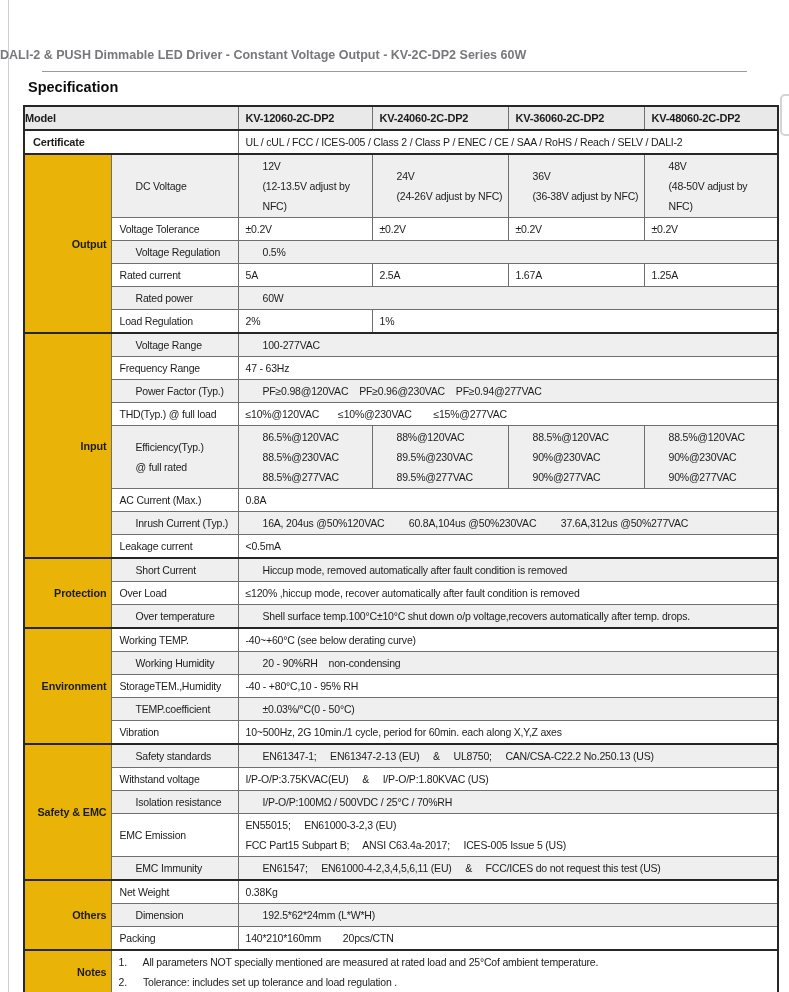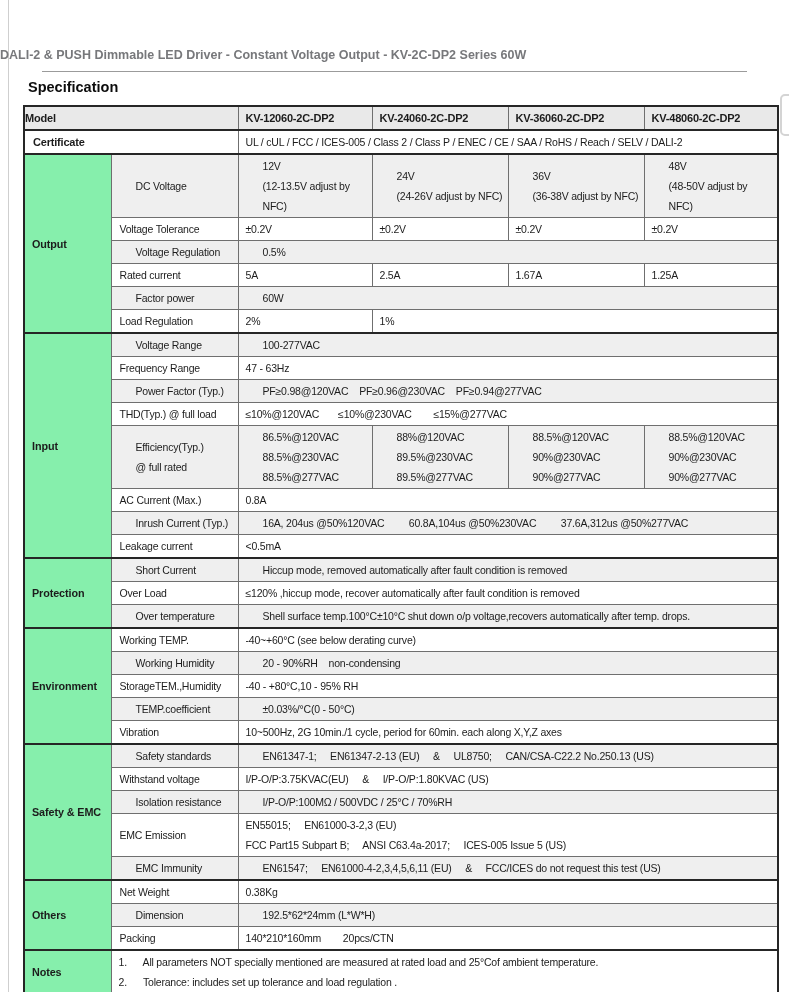--- a/index.html
+++ b/index.html
@@ -27,21 +27,21 @@
   td{
     border:1px solid var(--line-light);
     padding:1px 4px 1px 7px;
     height:21px;line-height:20px;
     font-size:10.5px;letter-spacing:-0.2px;
     white-space:pre-wrap;vertical-align:middle;color:var(--text);
     overflow:hidden;
   }
   thead td{background:var(--header-bg);font-weight:bold;font-size:11px;border-bottom:2px solid var(--line-strong);height:23px;}
   td.model-label{padding-left:0;}
-  td.cat{background:#86efac;font-weight:bold;text-align:left;font-size:10.8px;letter-spacing:-0.1px;}
+  td.cat{background:#eab308;font-weight:bold;text-align:right;font-size:10.8px;letter-spacing:-0.1px;}
   td.lbl{padding-left:8px;margin-left:48px;}
   td.lbl.bold{font-weight:bold;font-size:11px;}
   tr.shaded td.lbl,tr.shaded td.val{background:var(--shaded);padding-left:24px;}
   tr.group-start td{border-top:2px solid var(--line-strong);}
 </style>
 </head>
 <body>
 
 <div class="page-edge-left"></div>
 <div class="side-tab"></div>
@@ -98,21 +98,21 @@
           <td class="val" colspan="4">0.5%</td>
         </tr>
         <tr>
           <td class="lbl">Rated current</td>
           <td class="val">5A</td>
           <td class="val">2.5A</td>
           <td class="val">1.67A</td>
           <td class="val">1.25A</td>
         </tr>
         <tr class="shaded">
-          <td class="lbl">Factor power</td>
+          <td class="lbl">Rated power</td>
           <td class="val" colspan="4">60W</td>
         </tr>
         <tr>
           <td class="lbl">Load Regulation</td>
           <td class="val">2%</td>
           <td class="val" colspan="3">1%</td>
         </tr>
         <tr class="group-start shaded">
           <td class="cat" rowspan="8">Input</td>
           <td class="lbl">Voltage Range</td>

